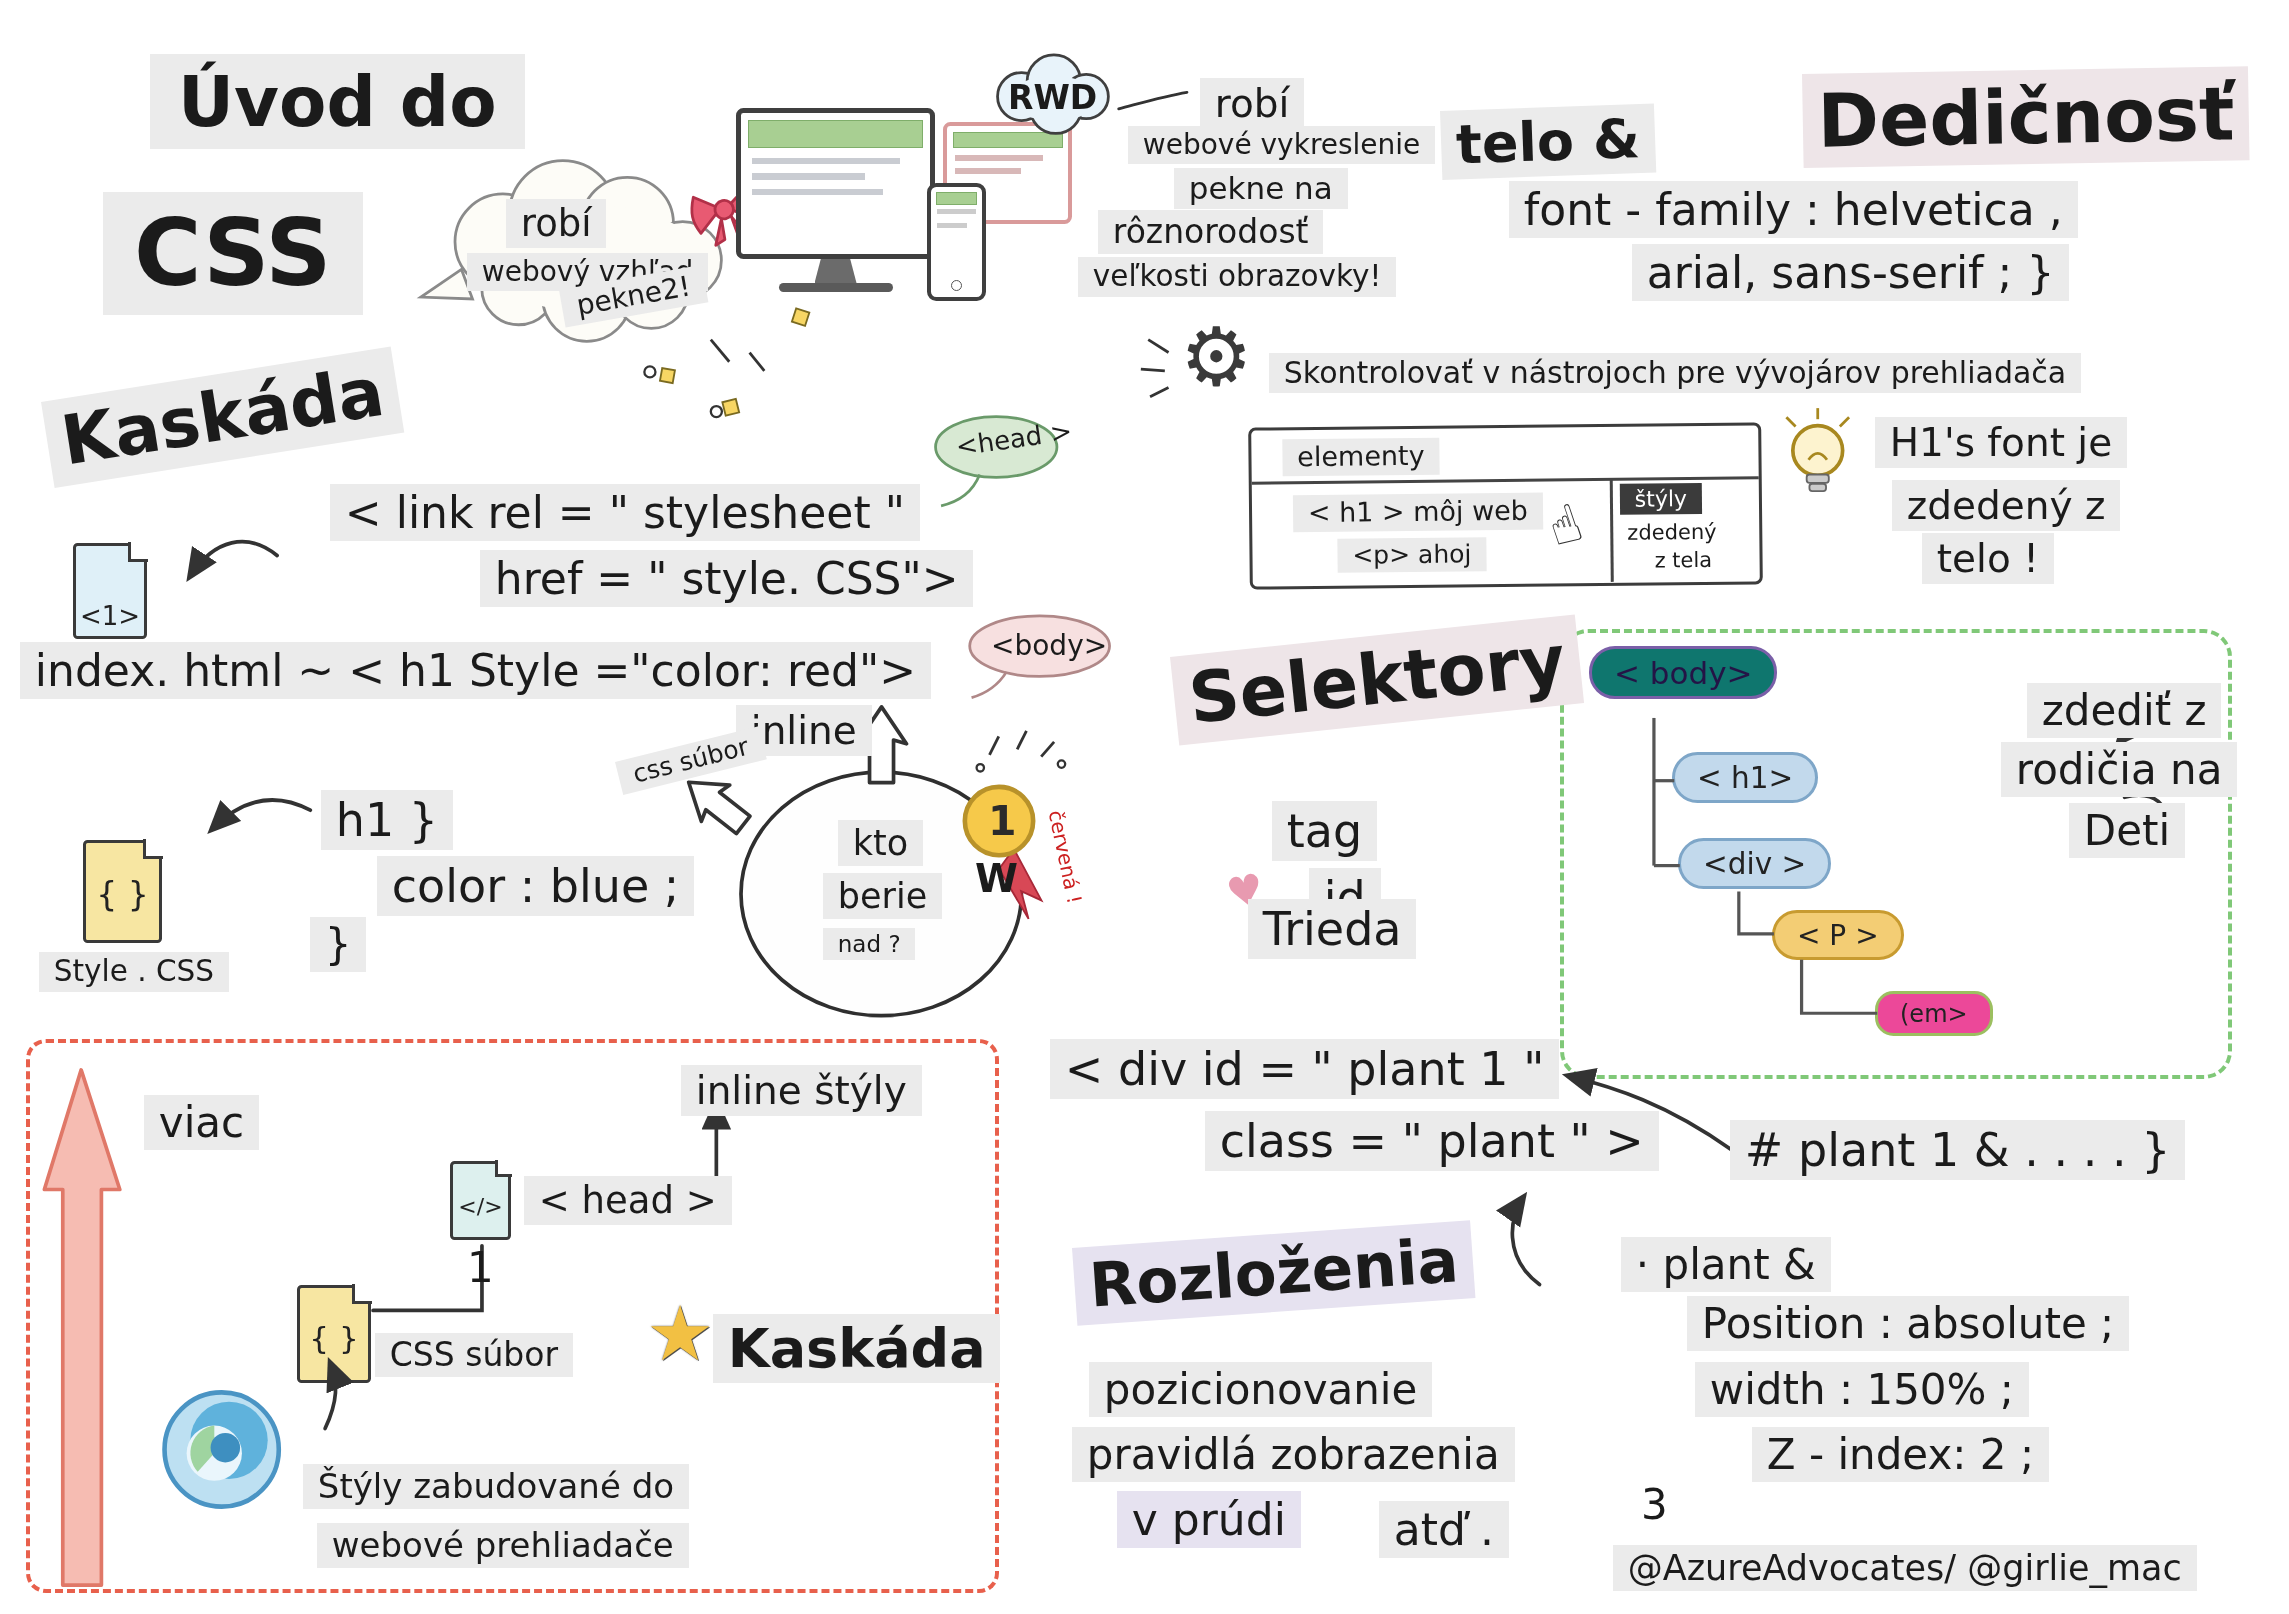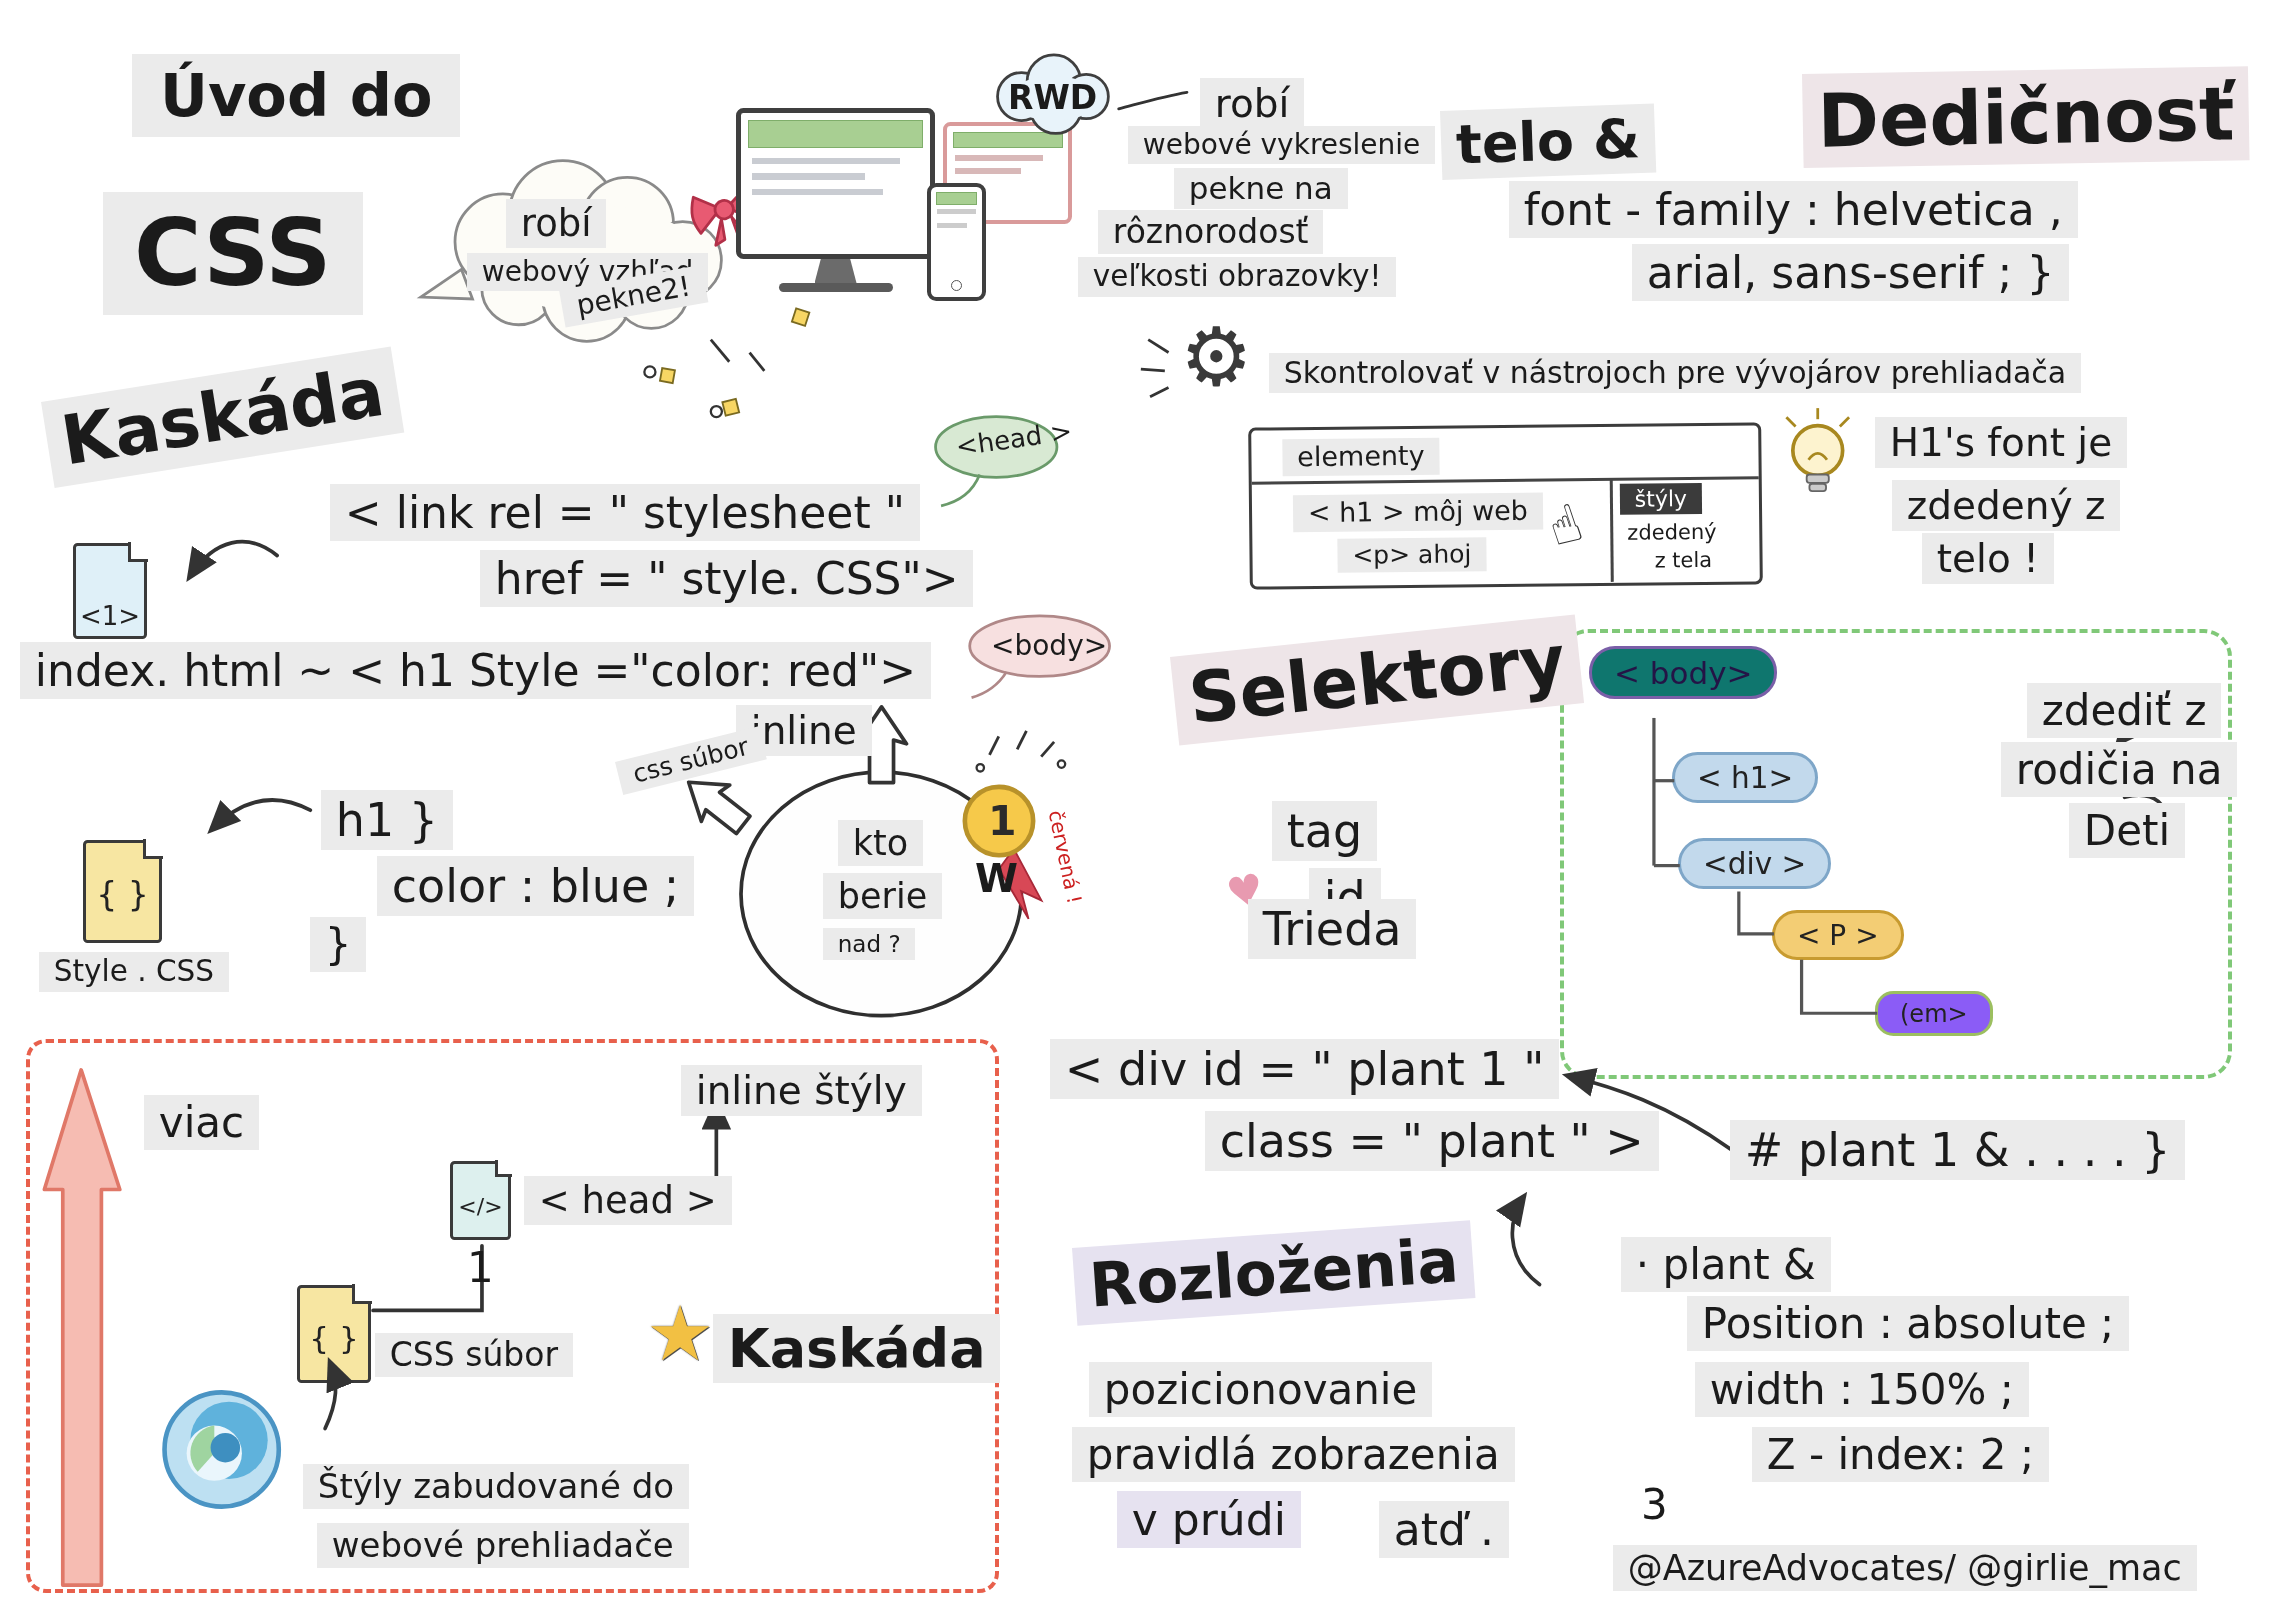--- a/index.html
+++ b/index.html
@@ -12,21 +12,21 @@
 .bg-pink{background:#eee5e8}
 .abs{position:absolute;z-index:10}
 .ov{position:absolute;left:0;top:0;z-index:20;pointer-events:none}
 .file{position:absolute;border:3.7px solid #3a3a3a;border-radius:4.6px;z-index:10;display:flex;align-items:flex-end;justify-content:center}
 .file .fold{position:absolute;top:-3.7px;right:-3.7px;width:20px;height:20px;background:#fff;border-left:3.7px solid #3a3a3a;border-bottom:3.7px solid #3a3a3a}
 .file .lbl{color:#222;padding-bottom:5.5px}
 .pill{position:absolute;border:3.7px solid;border-radius:26px;padding:5.5px 22px;white-space:nowrap;z-index:12;color:#222;text-align:center}
 .pill-body{background:#0f766e;border-color:#7a5fa8;color:#241446}
 .pill-blue{background:#c2d9ec;border-color:#7ea6c8}
 .pill-yel{background:#f3cd74;border-color:#c89b30}
-.pill-grn{background:#8b5cf6;border-color:#9cbf60}
+.pill-grn{background:#ec4899;border-color:#9cbf60}
 .dashed{position:absolute;z-index:4;border-radius:28px}
 .dashed-green{border:4.6px dashed #80c878}
 .dashed-red{border:4.6px dashed #e8604c;border-radius:20px}
 .devtools{position:absolute;left:1249px;top:425px;width:513px;height:162px;border:3.7px solid #3c3c3c;border-radius:7.4px;background:#fff;z-index:10;transform:rotate(-0.6deg)}
 .devtools .hline{position:absolute;left:0;top:51px;width:100%;height:2.8px;background:#444}
 .devtools .vline{position:absolute;left:358px;top:51px;width:2.8px;height:104px;background:#444}
 .darktab{position:absolute;background:#3b3b3b;color:#fff;padding:2.8px 14.8px;white-space:nowrap;z-index:31}
 .monitor{position:absolute;left:736px;top:108px;z-index:11}
 .monitor .screen{width:199px;height:151px;border:5.5px solid #3f3f3f;border-radius:7.4px;background:#fff;padding:7.4px}
 .monitor .bar{height:28px;background:#a8cf92;border:1.8px solid #7fae6a;margin-bottom:9.2px}
@@ -237,21 +237,21 @@
       <rect x="742" y="308" width="13" height="13" transform="rotate(28 748 314)"></rect>
     </g>
     <g fill="#ffffff" stroke="#333" stroke-width="2.5">
       <circle cx="704" cy="403" r="6"></circle>
         <circle cx="776" cy="446" r="6"></circle>
         <circle cx="1062" cy="832" r="4"></circle>
         <circle cx="1150" cy="828" r="4"></circle>
     </g>
   </svg>
 
-  <div class="t b" style="left:132px;top:54px;font-size:59px;padding:5.5px 28px">Úvod do</div>
+  <div class="t b" style="left:150px;top:54px;font-size:69px;padding:5.5px 28px">Úvod do</div>
   <div class="t b" style="left:103px;top:192px;font-size:92px;padding:5.5px 31px">CSS</div>
   <div class="t b" style="left:41px;top:402px;font-size:68px;transform:rotate(-9deg)">Kaskáda</div>
 
   <div class="t" style="left:506px;top:199px;font-size:37px">robí</div>
   <div class="t" style="left:467px;top:253px;font-size:28px">webový vzhľad</div>
   <div class="t" style="left:559px;top:290px;font-size:28px;transform:rotate(-10deg)">pekne2!</div>
 
   <div class="t nobg b" style="left:1008px;top:78px;font-size:33px">RWD</div>
   <div class="t" style="left:1200px;top:78px;font-size:39px">robí</div>
   <div class="t" style="left:1128px;top:126px;font-size:28px">webové vykreslenie</div>

